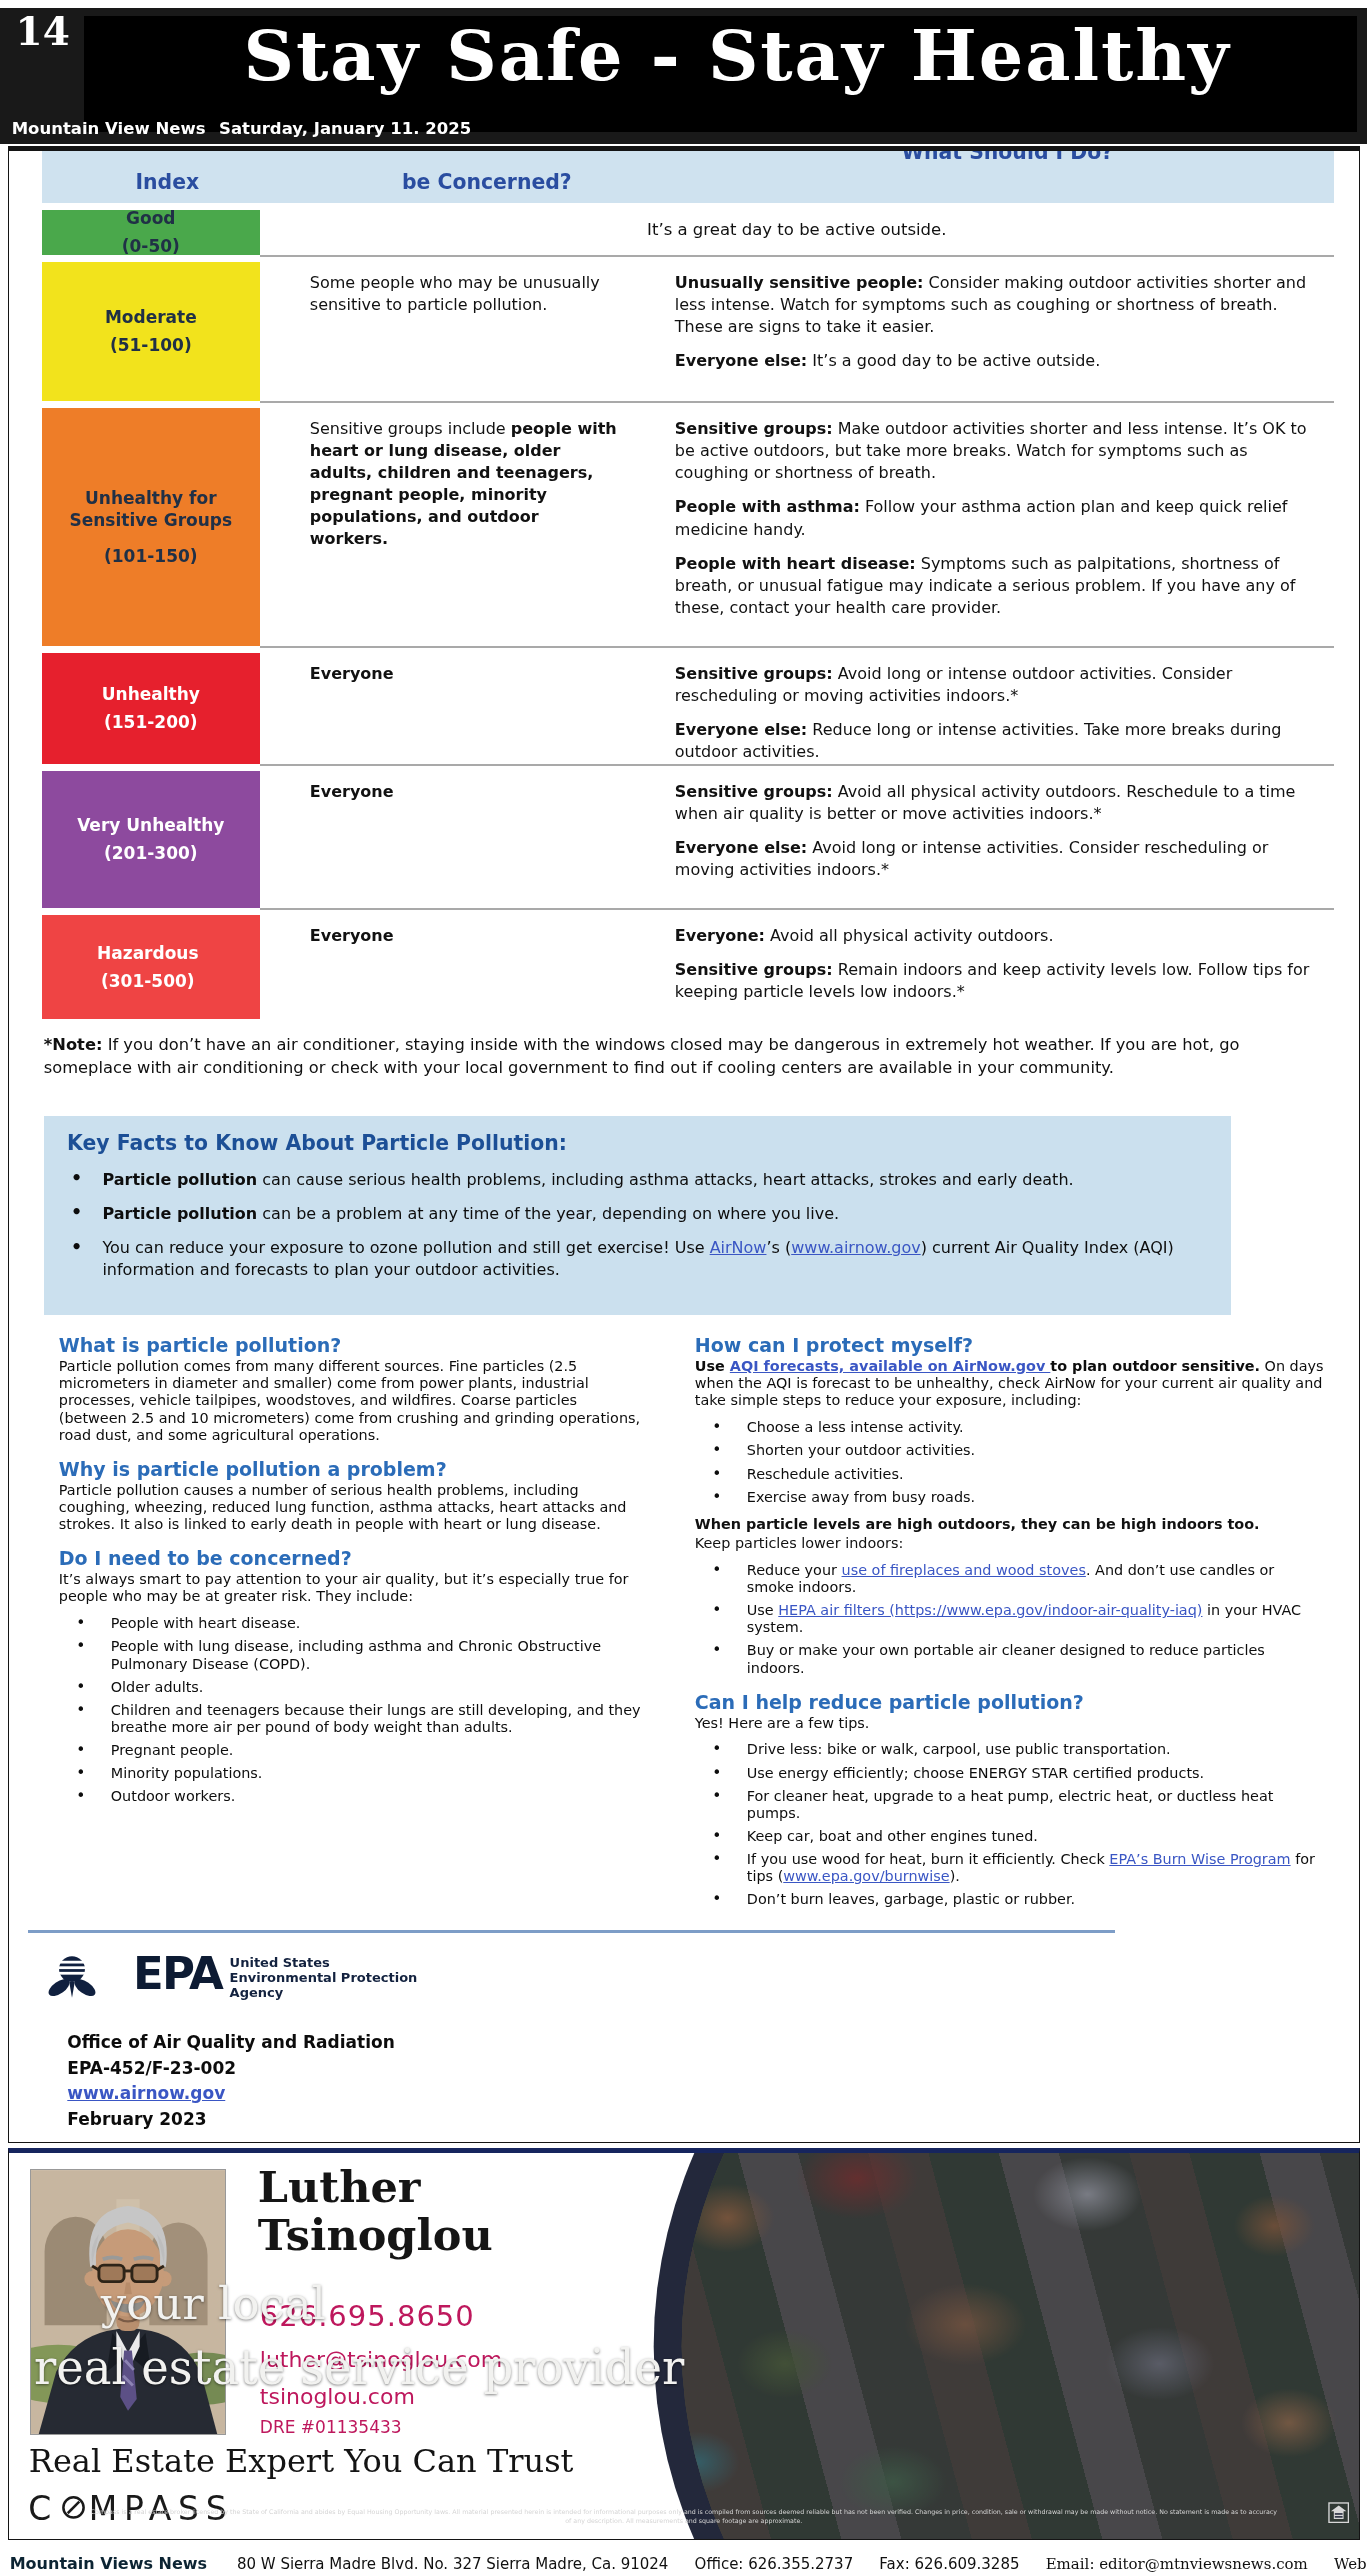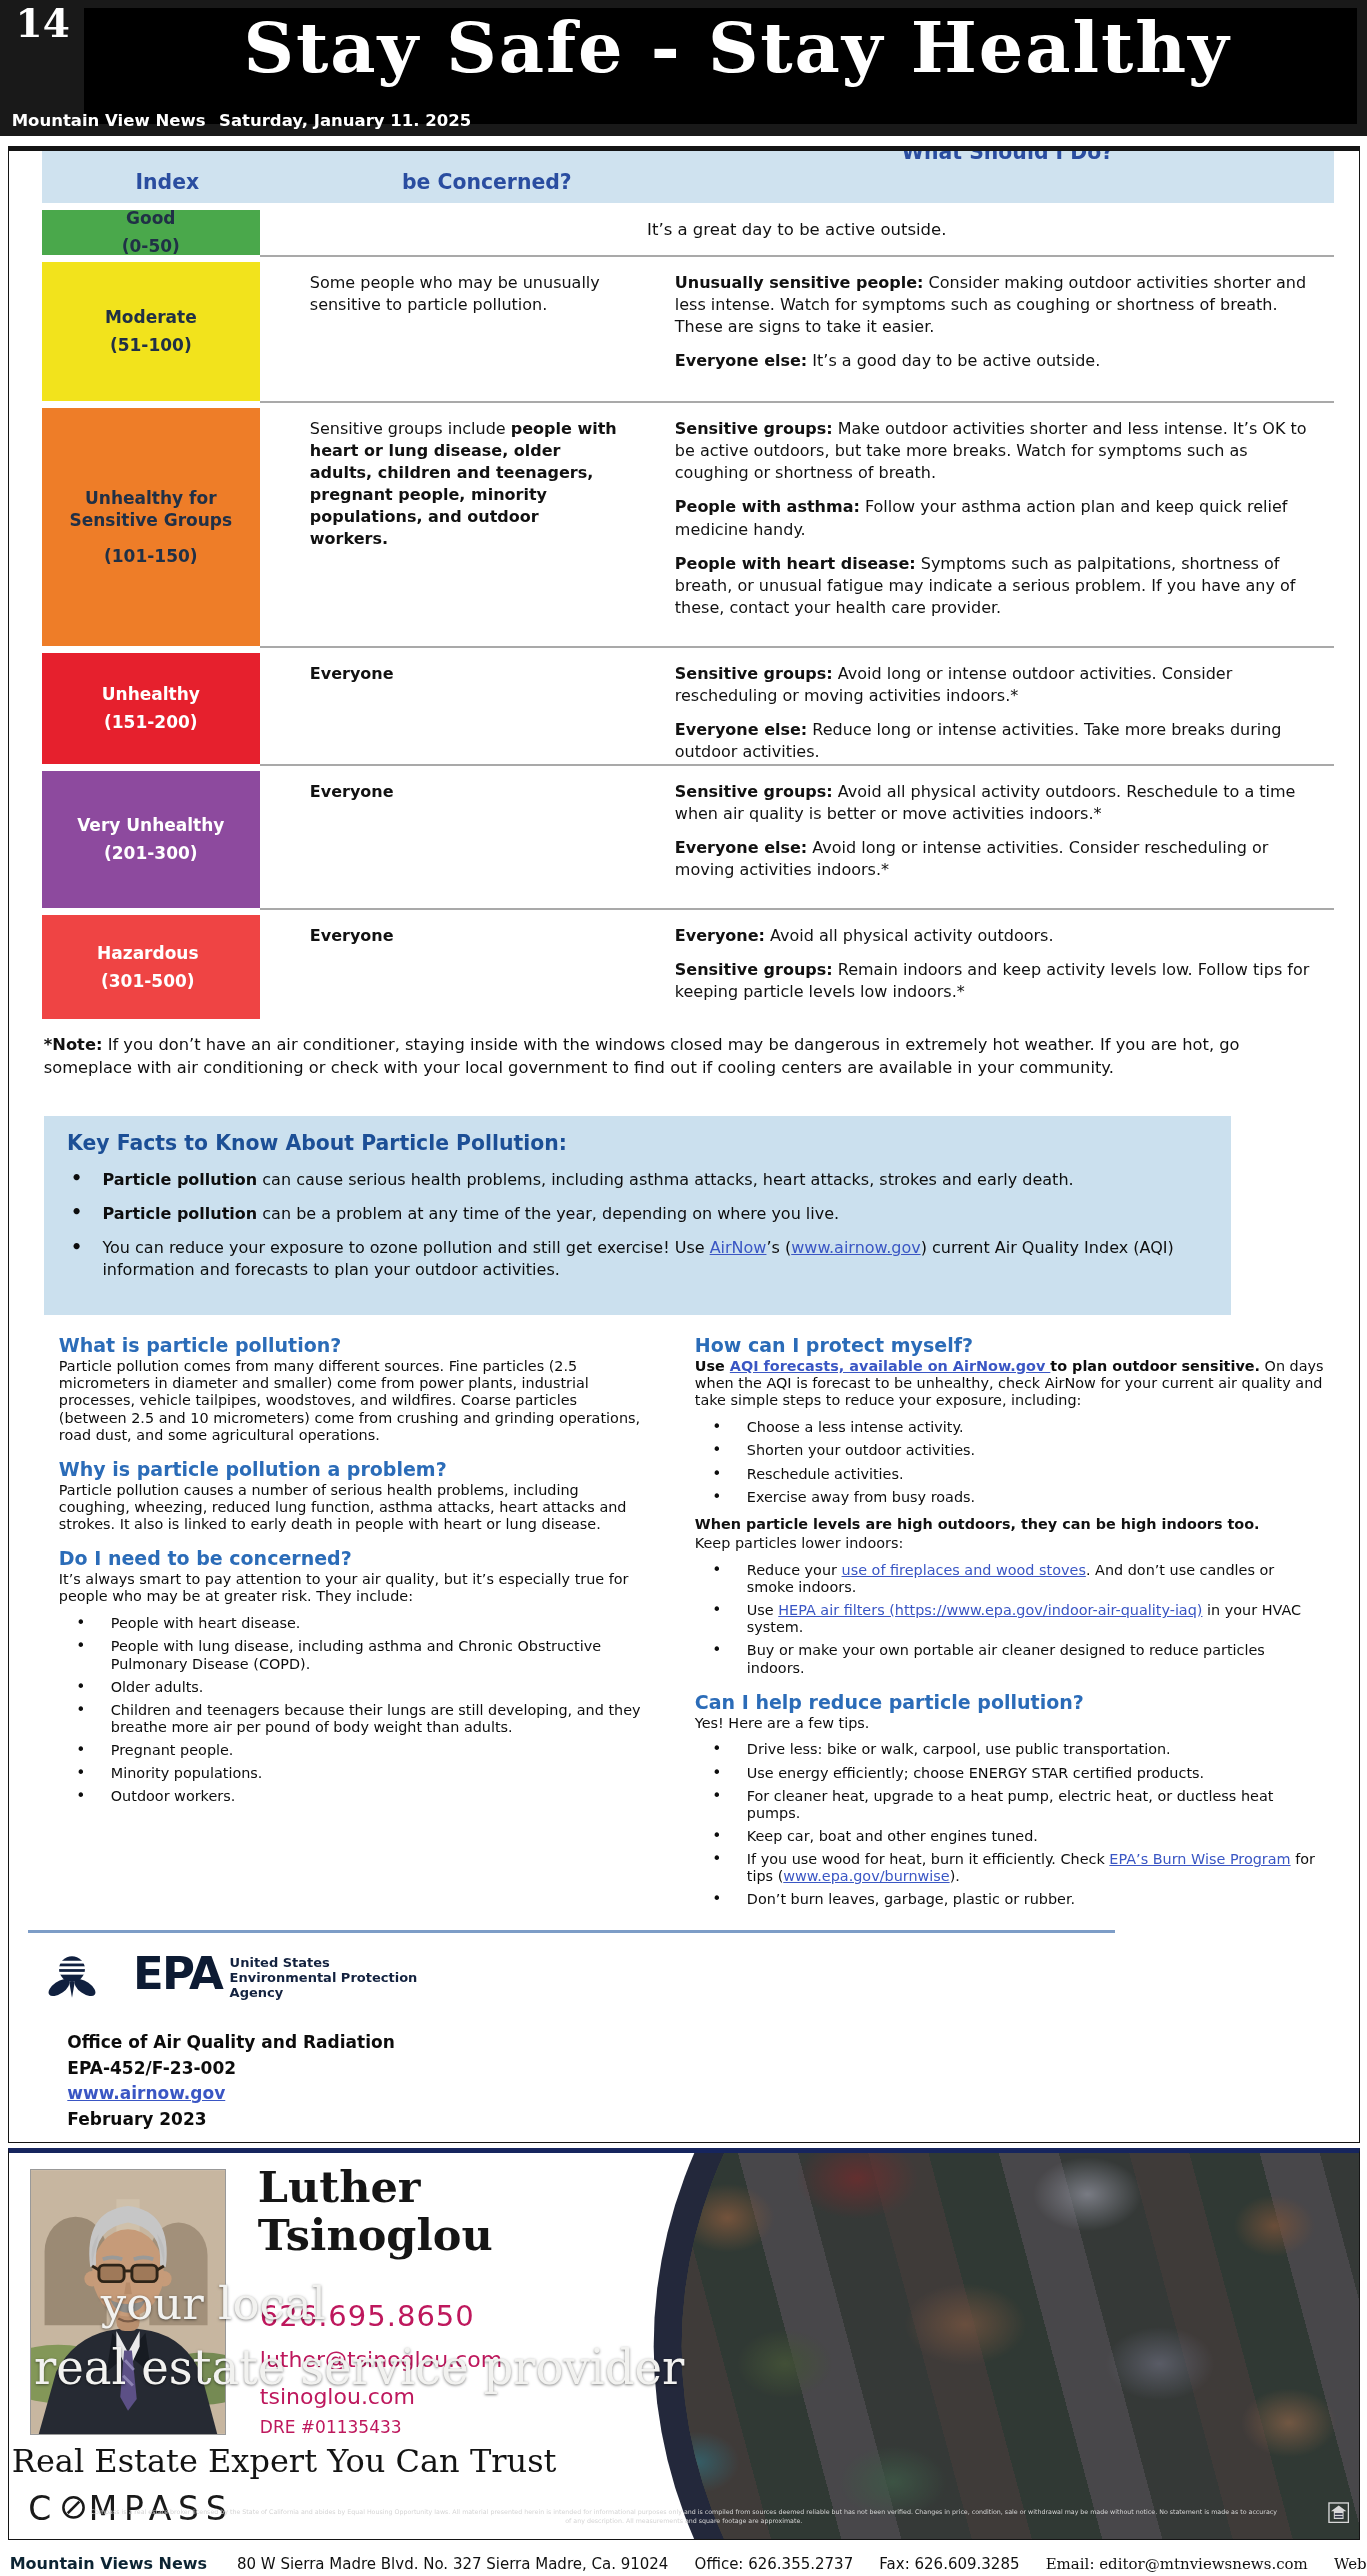--- a/index.html
+++ b/index.html
@@ -2,21 +2,21 @@
 <html><head>
 <meta charset="utf-8">
 <style>
   html,body{margin:0;padding:0;background:#fff;}
   .page{position:relative;width:1367px;height:2576px;background:#fff;overflow:hidden;
         font-family:"DejaVu Sans","Liberation Sans",sans-serif;color:#111;}
   .b{font-weight:bold;}
   a.lnk{color:#3a56c4;text-decoration:underline;cursor:pointer;}
 
   
-  .masthead{position:absolute;top:0;left:0;right:0;height:136px;background:#191919;}
+  .masthead{position:absolute;top:8px;left:0;right:0;height:136px;background:#191919;}
   .mast-inner{position:absolute;left:84px;top:7.8px;right:9.7px;bottom:11.7px;background:#000;}
   .pageno{position:absolute;top:0px;left:15.5px;color:#fff;font-family:"DejaVu Serif","Liberation Serif",serif;
           font-size:39px;font-weight:bold;z-index:2;}
   .mast-title{position:absolute;top:5.8px;left:107px;right:0;text-align:center;color:#fff;z-index:2;
           font-family:"DejaVu Serif","Liberation Serif",serif;font-weight:bold;font-size:70px;
           letter-spacing:1.9px;white-space:nowrap;}
   .mast-sub{position:absolute;left:11.7px;bottom:5.8px;color:#fff;font-size:16.5px;font-weight:bold;z-index:2;}
   .mast-sub span{margin-right:13.6px;}
 
   
@@ -105,21 +105,21 @@
         color:#d5d5d5;text-align:center;}
   .eh{position:absolute;right:9.7px;bottom:11.7px;z-index:3;}
   .photo{position:absolute;left:21.4px;top:15.5px;width:194px;height:264px;border:1px solid #999;}
   .name{position:absolute;left:249px;top:9.7px;font-family:"DejaVu Serif","Liberation Serif",serif;
         font-weight:bold;font-size:43px;line-height:1.12;color:#151515;}
   .adline{position:absolute;left:251px;color:#be185d;}
   .phone{top:146px;font-size:29px;letter-spacing:1px;}
   .mailx{top:194px;font-size:22px;}
   .site{top:231px;font-size:22px;}
   .dre{top:264px;font-size:17px;}
-  .tag{position:absolute;left:3px;top:289px;font-family:"DejaVu Serif","Liberation Serif",serif;
+  .tag{position:absolute;left:20px;top:289px;font-family:"DejaVu Serif","Liberation Serif",serif;
        font-size:32px;color:#141414;}
   .brand{position:absolute;left:19.4px;top:336px;font-size:33px;letter-spacing:6.8px;color:#1a1a1a;
          display:flex;align-items:center;font-weight:500;}
   .brand svg{margin:0 1.9px;}
 
   
   .footer{position:absolute;left:9.7px;top:2554px;right:3.9px;font-size:15px;color:#101010;white-space:nowrap;}
   .footer .fname{font-weight:bold;font-size:16px;color:#0c2433;margin-right:25px;}
   .footer .fgap{margin-right:21.4px;}
   .footer .fserif{font-family:"DejaVu Serif","Liberation Serif",serif;}

